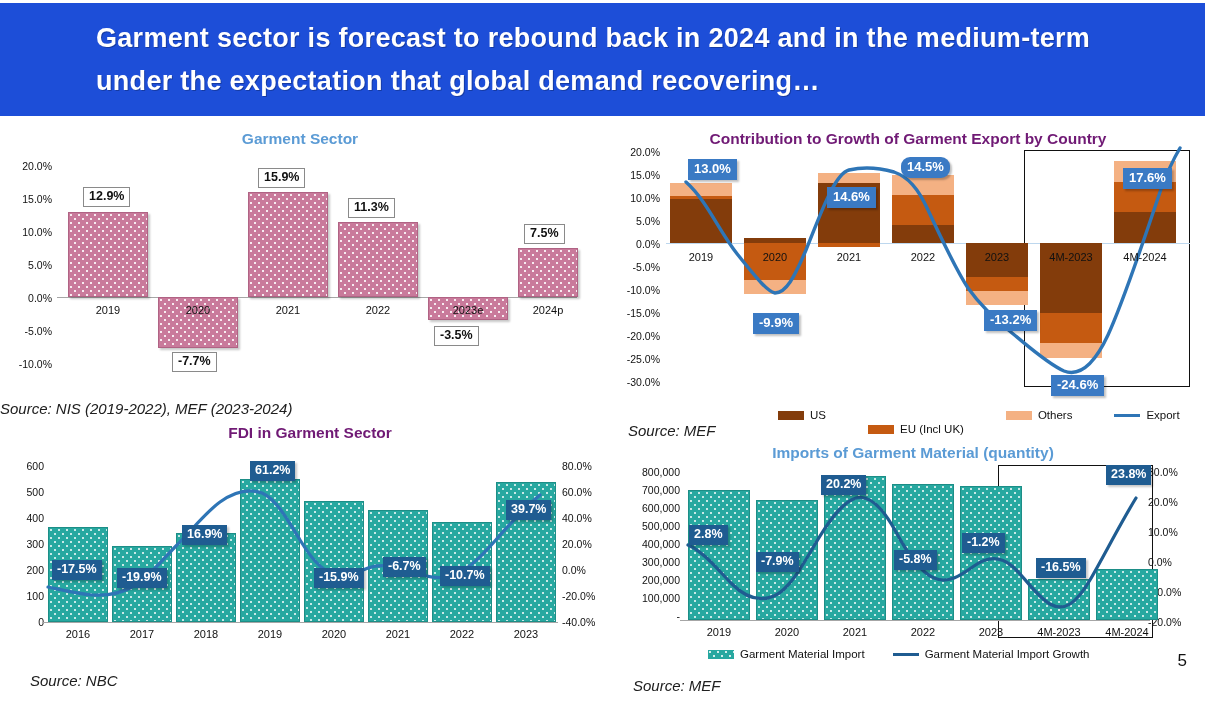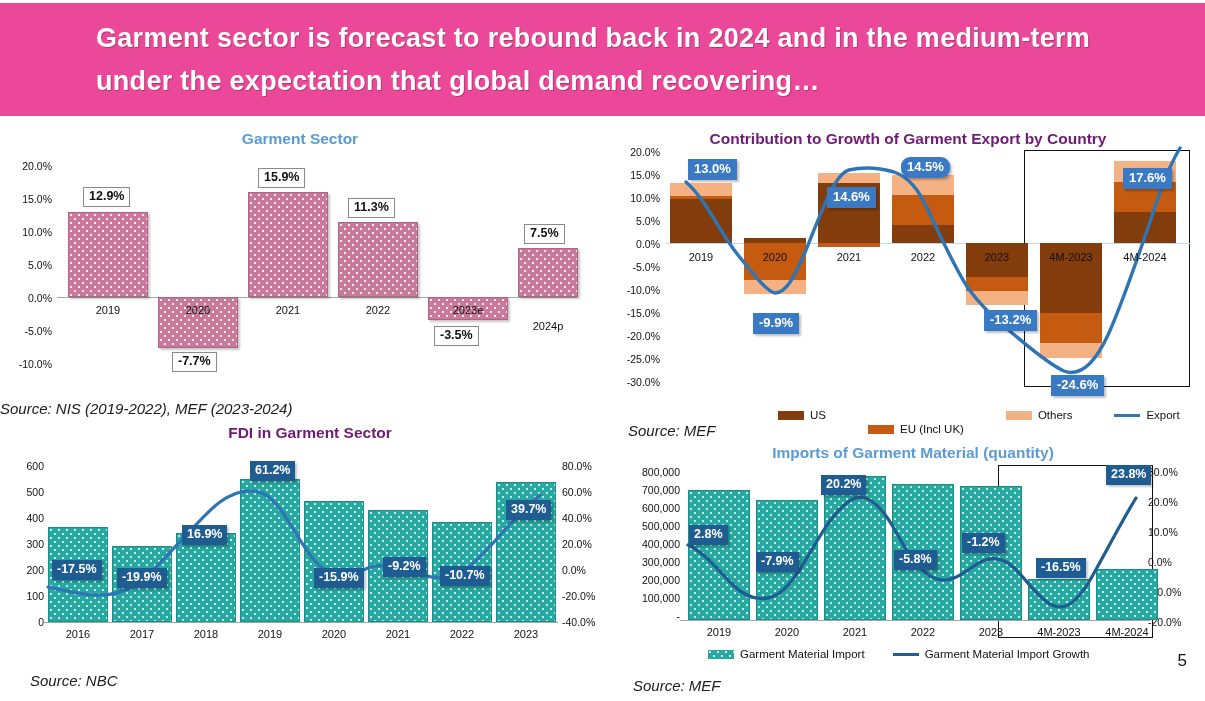--- a/index.html
+++ b/index.html
@@ -7,21 +7,21 @@
     width: 1205px; height: 701px;
     background: #ffffff;
     font-family: "Liberation Sans", sans-serif;
     overflow: hidden;
   }
   #slide { position: relative; width: 1205px; height: 701px; background:#fff; }
 
   
   #header {
     position: absolute; left: 0; top: 3px; width: 1205px; height: 113px;
-    background: #ec4899;
+    background: #1d4ed8;
     display: flex; align-items: center;
   }
   #header-title {
     color: #ffffff;
     font-size: 27px;
     font-weight: bold;
     line-height: 43px;
     letter-spacing: 0.3px;
     padding-left: 96px;
     padding-right: 40px;
@@ -173,21 +173,21 @@
     <div class="bar bar-pink" style="left:248px; top:62px;  width:80px; height:105px;"></div>
     <div class="bar bar-pink" style="left:338px; top:92px;  width:80px; height:75px;"></div>
     <div class="bar bar-pink" style="left:428px; top:167px; width:80px; height:23px;"></div>
     <div class="bar bar-pink" style="left:518px; top:118px; width:60px; height:49px;"></div>
 
     <div class="cat-lbl" style="left:68px;  top:174px; width:80px;">2019</div>
     <div class="cat-lbl" style="left:158px; top:174px; width:80px;">2020</div>
     <div class="cat-lbl" style="left:248px; top:174px; width:80px;">2021</div>
     <div class="cat-lbl" style="left:338px; top:174px; width:80px;">2022</div>
     <div class="cat-lbl" style="left:428px; top:174px; width:80px;">2023e</div>
-    <div class="cat-lbl" style="left:518px; top:190px; width:60px;">2024p</div>
+    <div class="cat-lbl" style="left:518px; top:174px; width:60px;">2024p</div>
 
     <div class="lbl-box" style="left:83px;  top:57px;">12.9%</div>
     <div class="lbl-box" style="left:172px; top:222px;">-7.7%</div>
     <div class="lbl-box" style="left:258px; top:38px;">15.9%</div>
     <div class="lbl-box" style="left:348px; top:68px;">11.3%</div>
     <div class="lbl-box" style="left:434px; top:196px;">-3.5%</div>
     <div class="lbl-box" style="left:524px; top:94px;">7.5%</div>
 
     <div class="source" style="position:absolute; left:0px; top:270px;">Source: NIS (2019-2022), MEF (2023-2024)</div>
   </div>
@@ -330,21 +330,21 @@
     <div class="cat-lbl" style="left:304px; top:208px; width:60px;">2020</div>
     <div class="cat-lbl" style="left:368px; top:208px; width:60px;">2021</div>
     <div class="cat-lbl" style="left:432px; top:208px; width:60px;">2022</div>
     <div class="cat-lbl" style="left:496px; top:208px; width:60px;">2023</div>
 
     <div class="lbl-navy" style="left:52px;  top:140px;">-17.5%</div>
     <div class="lbl-navy" style="left:117px; top:148px;">-19.9%</div>
     <div class="lbl-navy" style="left:182px; top:105px;">16.9%</div>
     <div class="lbl-navy" style="left:250px; top:41px;">61.2%</div>
     <div class="lbl-navy" style="left:314px; top:148px;">-15.9%</div>
-    <div class="lbl-navy" style="left:383px; top:137px;">-9.2%</div>
+    <div class="lbl-navy" style="left:383px; top:137px;">-6.7%</div>
     <div class="lbl-navy" style="left:440px; top:146px;">-10.7%</div>
     <div class="lbl-navy" style="left:506px; top:80px;">39.7%</div>
 
 
     <div class="source" style="position:absolute; left:18px; top:252px;margin-left:12px;">Source: NBC</div>
   </div>
 
   <div class="panel" style="left:608px; top:440px; width:597px; height:261px;">
     <div class="chart-title" style="width:530px; position:absolute; left:40px; top:4px;">Imports of Garment Material (quantity)</div>
 

